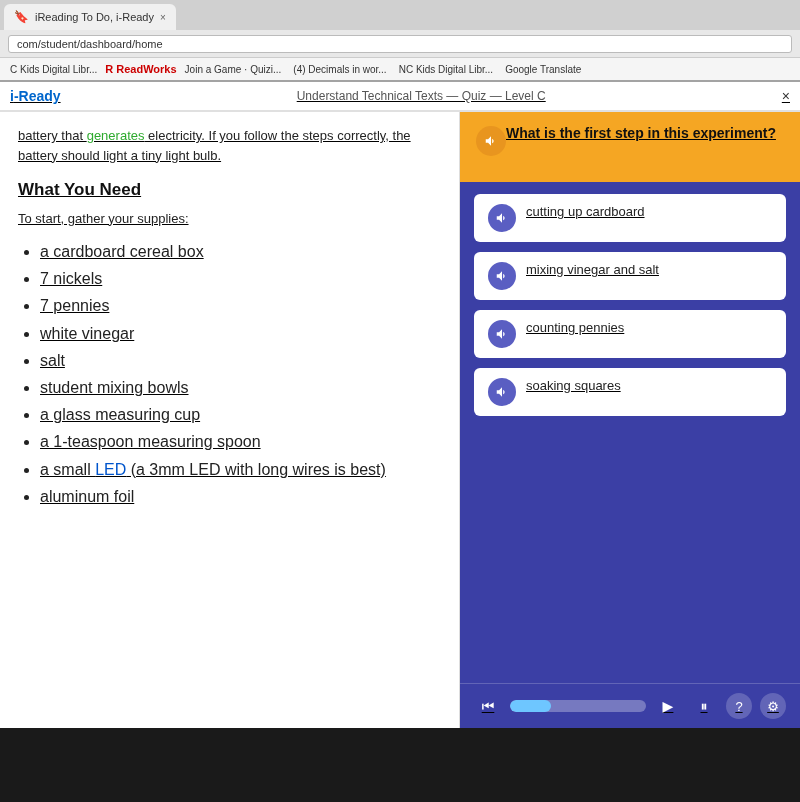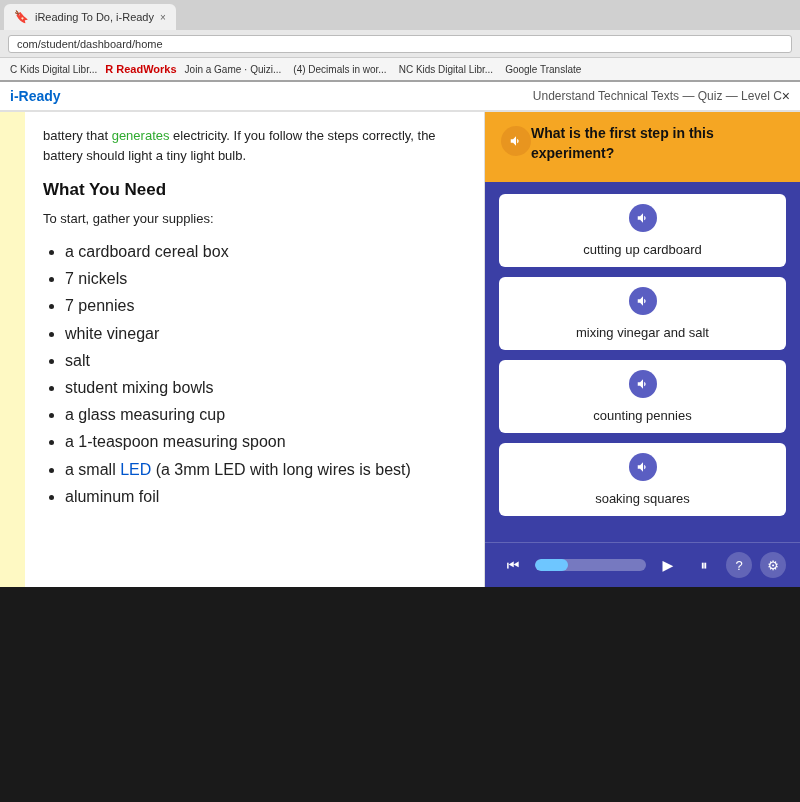--- a/index.html
+++ b/index.html
@@ -99,21 +99,21 @@
       font-size: 14px;
       color: #333;
     }
 
     .iready-logo span {
       color: #0066cc;
     }
 
     .quiz-title {
       flex: 1;
-      text-align: right;
+      text-align: center;
       font-size: 12px;
       color: #555;
     }
 
     .iready-close {
       color: #333;
       font-size: 14px;
       cursor: pointer;
     }
 
@@ -212,27 +212,25 @@
       display: flex;
       flex-direction: column;
       gap: 10px;
     }
 
     .answer-option {
       background: white;
       border-radius: 6px;
       padding: 10px 14px;
       display: flex;
-      align-items: center;
       gap: 10px;
       cursor: pointer;
       font-size: 13px;
       color: #222;
       min-height: 42px;
-      flex-direction: column;
     }
 
     .answer-option .option-speaker {
       width: 28px;
       height: 28px;
       background: #5a5ec2;
       border-radius: 50%;
       display: flex;
       align-items: center;
       justify-content: center;
@@ -281,21 +279,22 @@
       width: 30%;
     }
 
     .speaker-icon-svg {
       width: 14px;
       height: 14px;
       fill: white;
     }
 
     .content-wrapper {
-      background: #fef9c3;
+      background: #5eead4;
+      text-decoration: underline;
     }
 
     .full-page {
       width: 800px;
       background: #2a2a2a;
     }
   </style>
 </head>
 <body>
 
@@ -325,21 +324,21 @@
   <div class="content-wrapper">
 
     <div class="iready-bar">
       <div class="iready-logo">
         <span style="color:#0066cc">i</span><span>-Ready</span>
       </div>
       <div class="quiz-title">Understand Technical Texts — Quiz — Level C</div>
       <div class="iready-close">×</div>
     </div>
 
-    <div style="display:flex; width:100%; height:475px;padding-left:25px;">
+    <div style="display:flex; width:100%; height:616px;">
 
       <div class="left-panel">
         <p>
           <span>battery that </span><span class="highlight-green">generates</span><span> electricity. If you follow the steps correctly, the battery should light a tiny light bulb.</span>
         </p>
 
         <div class="section-title">What You Need</div>
 
         <p class="supplies-intro">To start, gather your supplies:</p>
 

